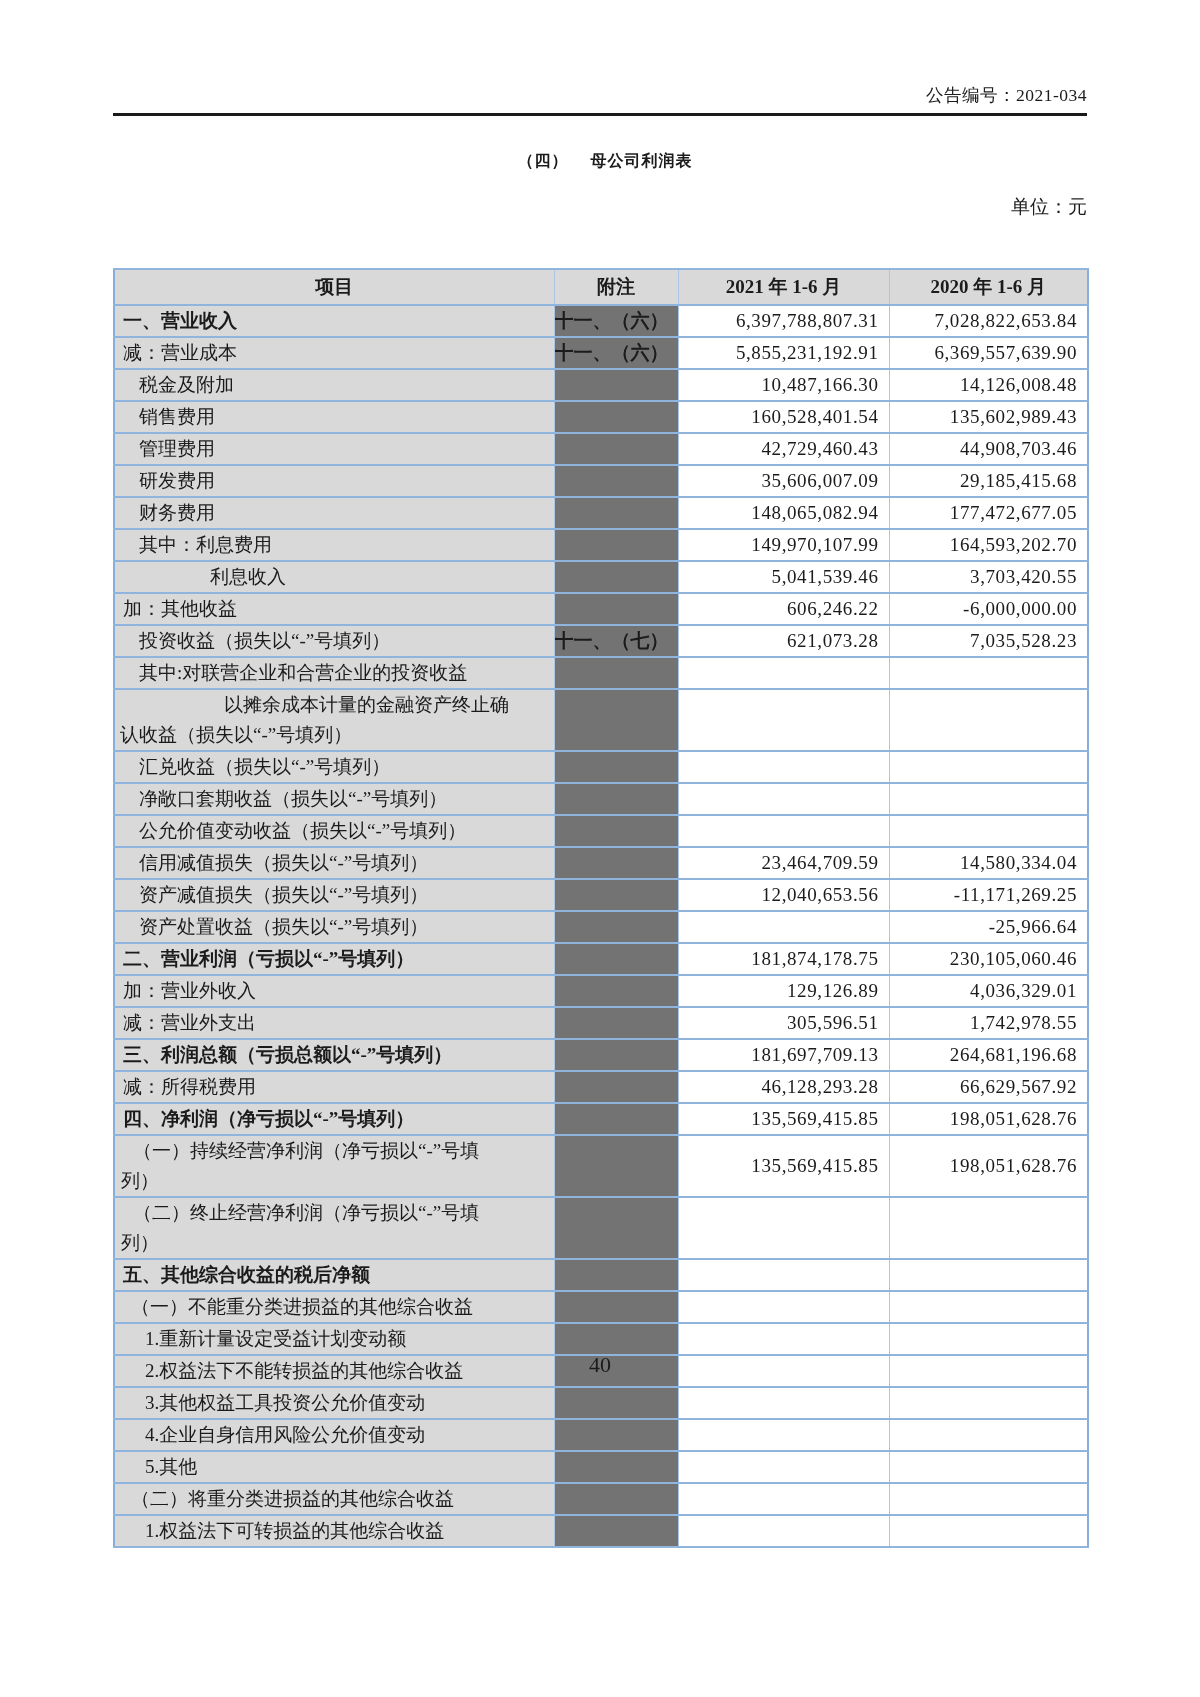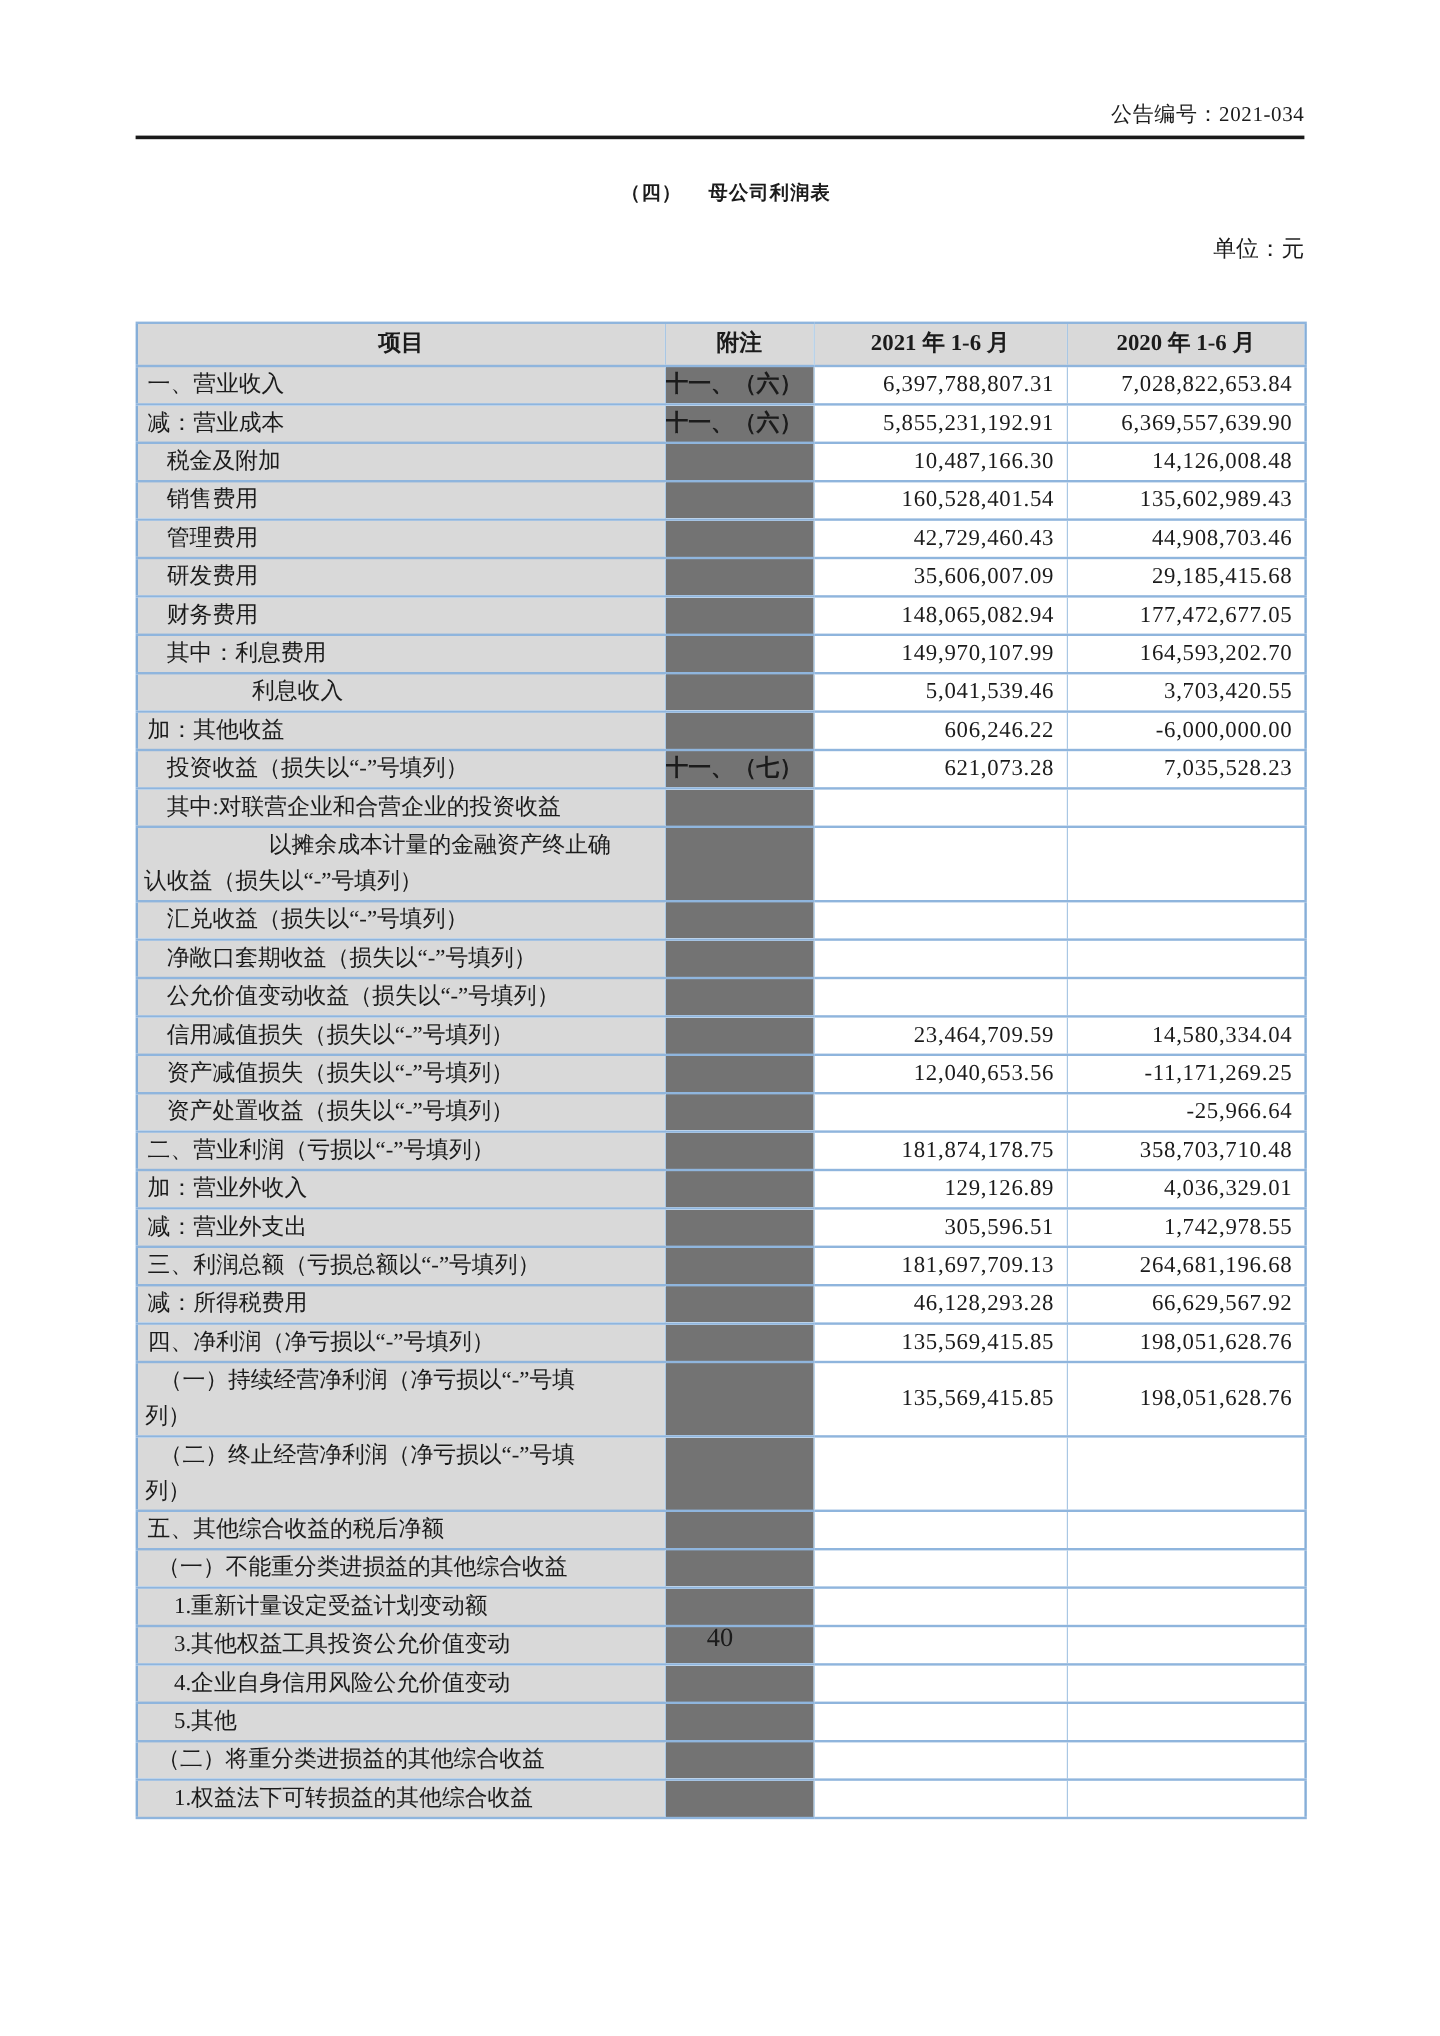--- a/index.html
+++ b/index.html
@@ -70,21 +70,21 @@
   }
   table.fin td { height: 29.6px; }
   td.item {
     background: #d9d9d9;
     text-align: left;
     white-space: pre-wrap;
     padding-right: 4px;
   }
   td.note { text-align: left; background: #737373; font-weight: bold; }
   td.val  { text-align: right; padding-right: 10px; background: #ffffff; letter-spacing: 0.6px; }
-  tr.bold td.item { font-weight: normal; }
+  tr.bold td.item { font-weight: bold; }
   tr.tall td { height: 62px; }
   
   .ind-top   { padding-left: 8px; }
   .ind-l1    { padding-left: 24px; }
   .ind-l2    { padding-left: 95px; }
   .ind-paren { padding-left: 16px; }
   .ind-num   { padding-left: 30px; }
   .ind-hang  { padding-left: 5px; text-indent: 104px; }
   .ind-parenwrap { padding-left: 6px; text-indent: 12px; }
   .footer-pageno {
@@ -238,21 +238,21 @@
           <tr>
             <td class="item ind-l1">资产处置收益（损失以“-”号填列）</td>
             <td class="note"></td>
             <td class="val"></td>
             <td class="val">-25,966.64</td>
           </tr>
           <tr class="bold">
             <td class="item ind-top">二、营业利润（亏损以“-”号填列）</td>
             <td class="note"></td>
             <td class="val">181,874,178.75</td>
-            <td class="val">358,703,710.48</td>
+            <td class="val">230,105,060.46</td>
           </tr>
           <tr>
             <td class="item ind-top">加：营业外收入</td>
             <td class="note"></td>
             <td class="val">129,126.89</td>
             <td class="val">4,036,329.01</td>
           </tr>
           <tr>
             <td class="item ind-top">减：营业外支出</td>
             <td class="note"></td>
@@ -303,20 +303,26 @@
             <td class="val"></td>
             <td class="val"></td>
           </tr>
           <tr>
             <td class="item ind-num">1.重新计量设定受益计划变动额</td>
             <td class="note"></td>
             <td class="val"></td>
             <td class="val"></td>
           </tr>
           <tr>
+            <td class="item ind-num">2.权益法下不能转损益的其他综合收益</td>
+            <td class="note"></td>
+            <td class="val"></td>
+            <td class="val"></td>
+          </tr>
+          <tr>
             <td class="item ind-num">3.其他权益工具投资公允价值变动</td>
             <td class="note"></td>
             <td class="val"></td>
             <td class="val"></td>
           </tr>
           <tr>
             <td class="item ind-num">4.企业自身信用风险公允价值变动</td>
             <td class="note"></td>
             <td class="val"></td>
             <td class="val"></td>

